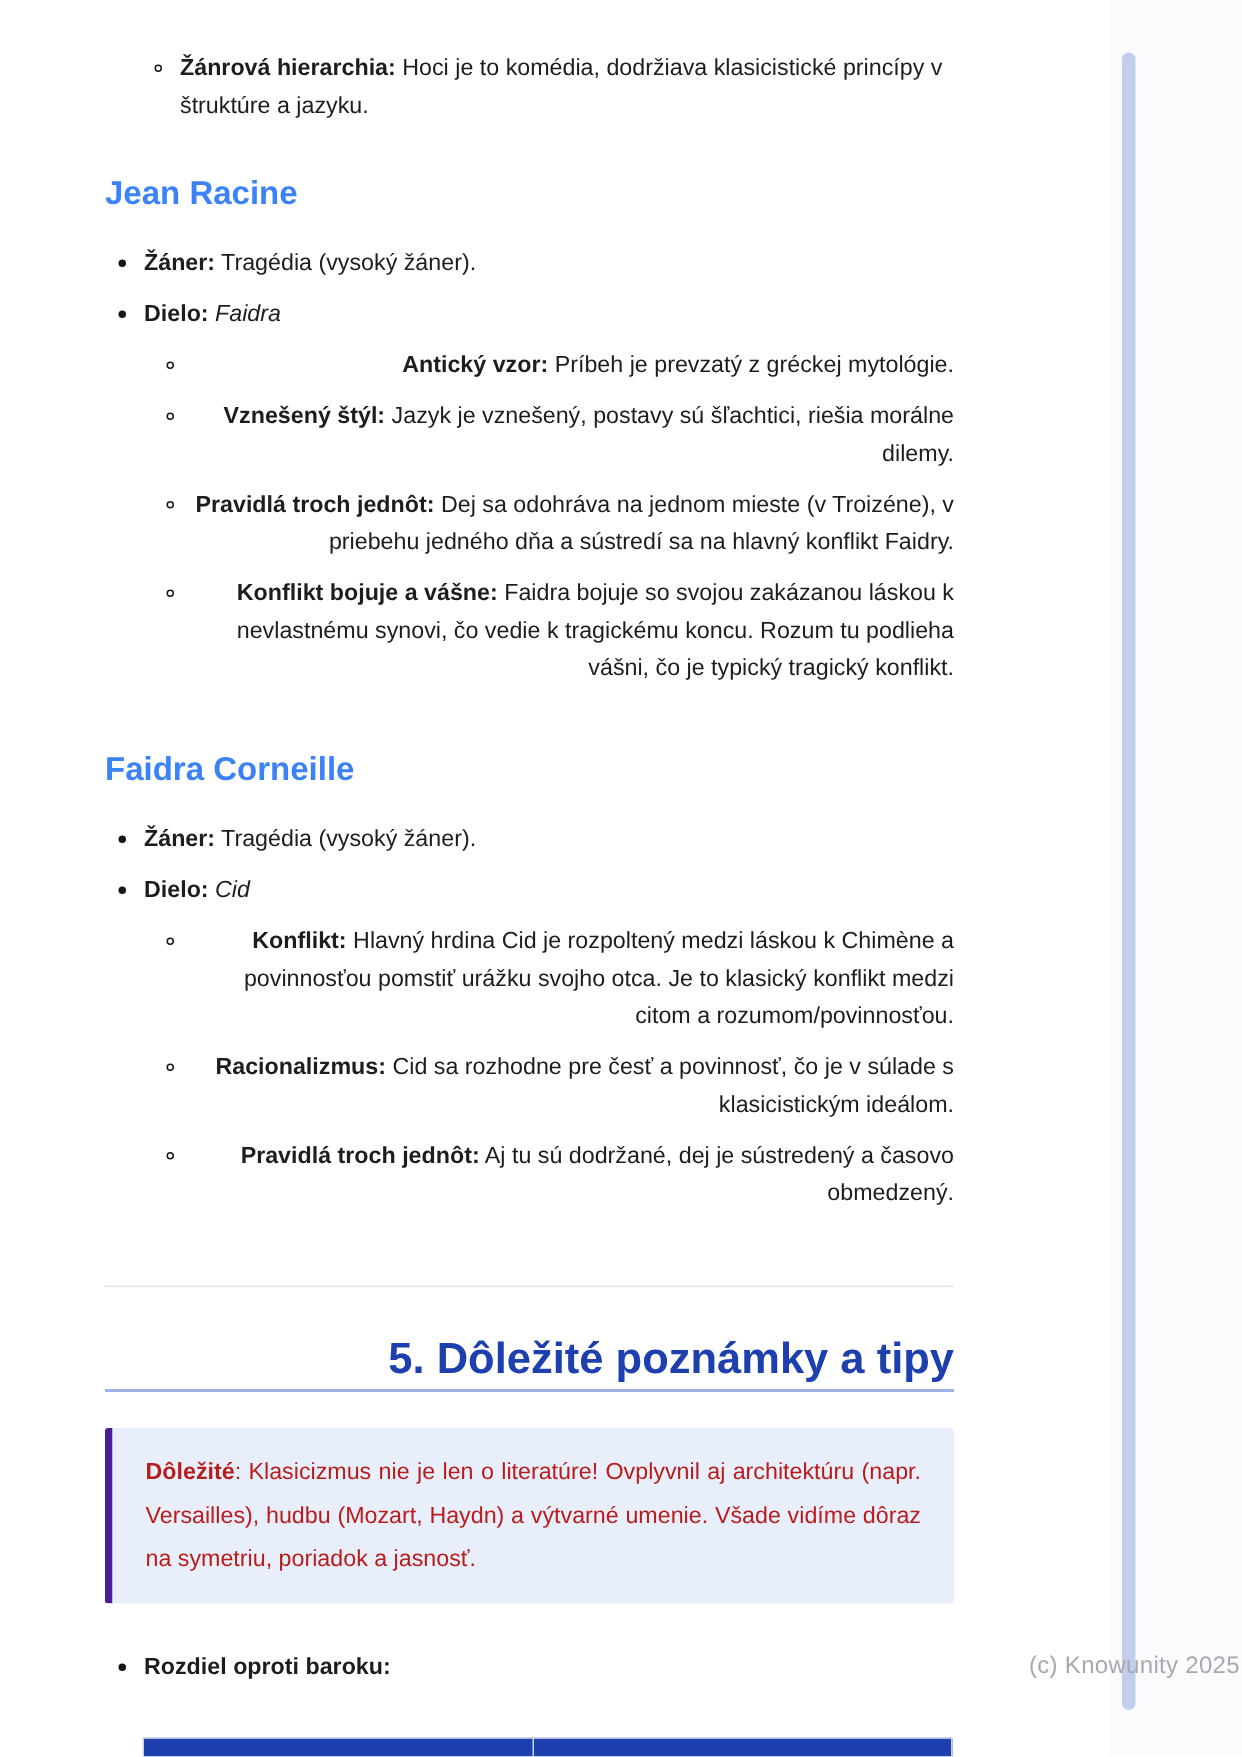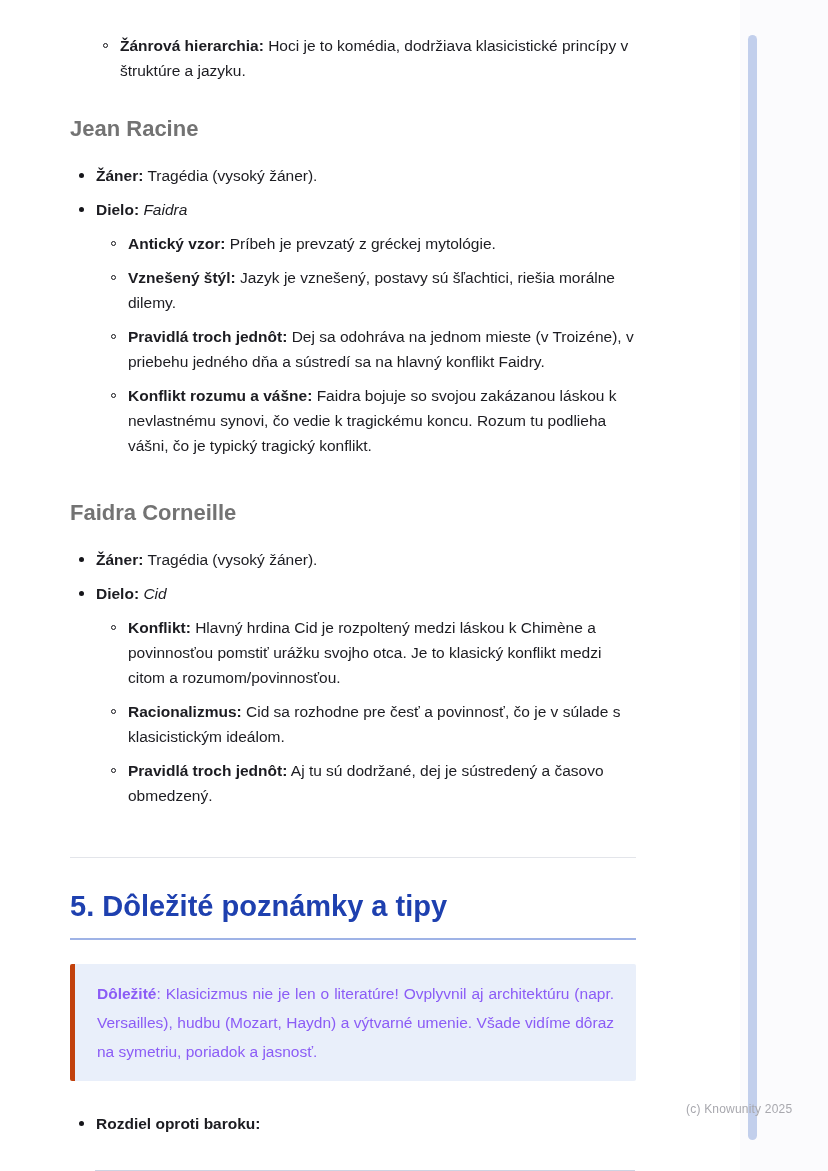--- a/index.html
+++ b/index.html
@@ -11,53 +11,53 @@
     background:#ffffff; overflow:hidden; color:#1c1c21;
   }
 
   .content{
     position:absolute; left:70px; top:33px; width:566px;
     font-size:15.5px; line-height:25px;
   }
 
   
   .h3{
-    font-size:22px; font-weight:700; color:#737373;
+    font-size:22px; font-weight:700; color:#3b82f6;
     margin:32px 0 20px 0; line-height:28px;
   }
   .h2{
     font-size:29px; font-weight:800; color:#1e40af;
     line-height:36px; margin:16px 0 24px 0;
-    padding-bottom:14px; border-bottom:2px solid #9fb3e6;
+    padding-bottom:2px; border-bottom:2px solid #9fb3e6;text-align:right;
   }
 
   
   .row{ display:flex; align-items:flex-start; margin-bottom:9px; }
   .row .txt{ flex:1 1 auto; }
   .marker{ flex:0 0 auto; margin-top:10px; }
   .dot{ width:5px; height:5px; border-radius:50%; background:#15151a; }
   .circ{ width:5px; height:5px; border-radius:50%; border:1.3px solid #15151a; background:transparent; }
   .l1 .marker{ margin-left:9px; margin-right:12px; }
   .l2{ margin-left:33px; }
   .l2 .marker{ margin-right:12px; }
-  .sublist{ margin-top:9px; }
+  .sublist{ margin-top:9px;text-align:right; }
 
   strong{ font-weight:700; }
   em{ }
 
   .hr{
     border:none; border-top:1px solid #e3e5ea;
     margin:40px 0 30px 0; height:0;
   }
 
   
   .callout{
-    background:#e9effa; border-left:5px solid #c2410c;
+    background:#e9effa; border-left:5px solid #4c1d95;
     padding:15px 22px 15px 22px; margin:0 0 30px 0;
-    line-height:29px; text-align:justify; color:#8b5cf6;
+    line-height:29px; text-align:justify; color:#b91c1c;
     border-radius:2px;
   }
 
   
   .cmp-table{
     border-collapse:collapse; width:540px; margin:24px 0 0 25px;
     table-layout:fixed;
   }
   .cmp-table th{
     background:#1e40af; color:#ffffff; font-weight:700;
@@ -70,21 +70,21 @@
   .gutter{
     position:absolute; top:0; right:0; width:88px; height:100%;
     background:#fbfbfd;
   }
   .scrollbar-thumb{
     position:absolute; top:35px; right:71px; width:9px; height:1105px;
     background:#c2cfec; border-radius:5px;
   }
   .watermark{
     position:absolute; left:686px; top:1102px;
-    font-size:12px; color:#a8a8ae; letter-spacing:0.2px;
+    font-size:16px; color:#a8a8ae; letter-spacing:0.2px;
   }
 </style>
 </head>
 <body>
 
 <div class="canvas">
   <div class="gutter"></div>
 
   <div class="content">
 
@@ -130,21 +130,21 @@
           <div class="row l2" style="margin-left:6px">
             <span class="marker circ"></span>
             <div class="txt">
               <strong>Pravidlá troch jednôt:</strong>
               <span>Dej sa odohráva na jednom mieste (v Troizéne), v priebehu jedného dňa a sústredí sa na hlavný konflikt Faidry.</span>
             </div>
           </div>
           <div class="row l2" style="margin-left:6px">
             <span class="marker circ"></span>
             <div class="txt">
-              <strong>Konflikt rozumu a vášne:</strong>
+              <strong>Konflikt bojuje a vášne:</strong>
               <span>Faidra bojuje so svojou zakázanou láskou k nevlastnému synovi, čo vedie k tragickému koncu. Rozum tu podlieha vášni, čo je typický tragický konflikt.</span>
             </div>
           </div>
         </div>
       </div>
     </div>
 
     <h3 class="h3">Faidra Corneille</h3>
 
     <div class="row l1">

